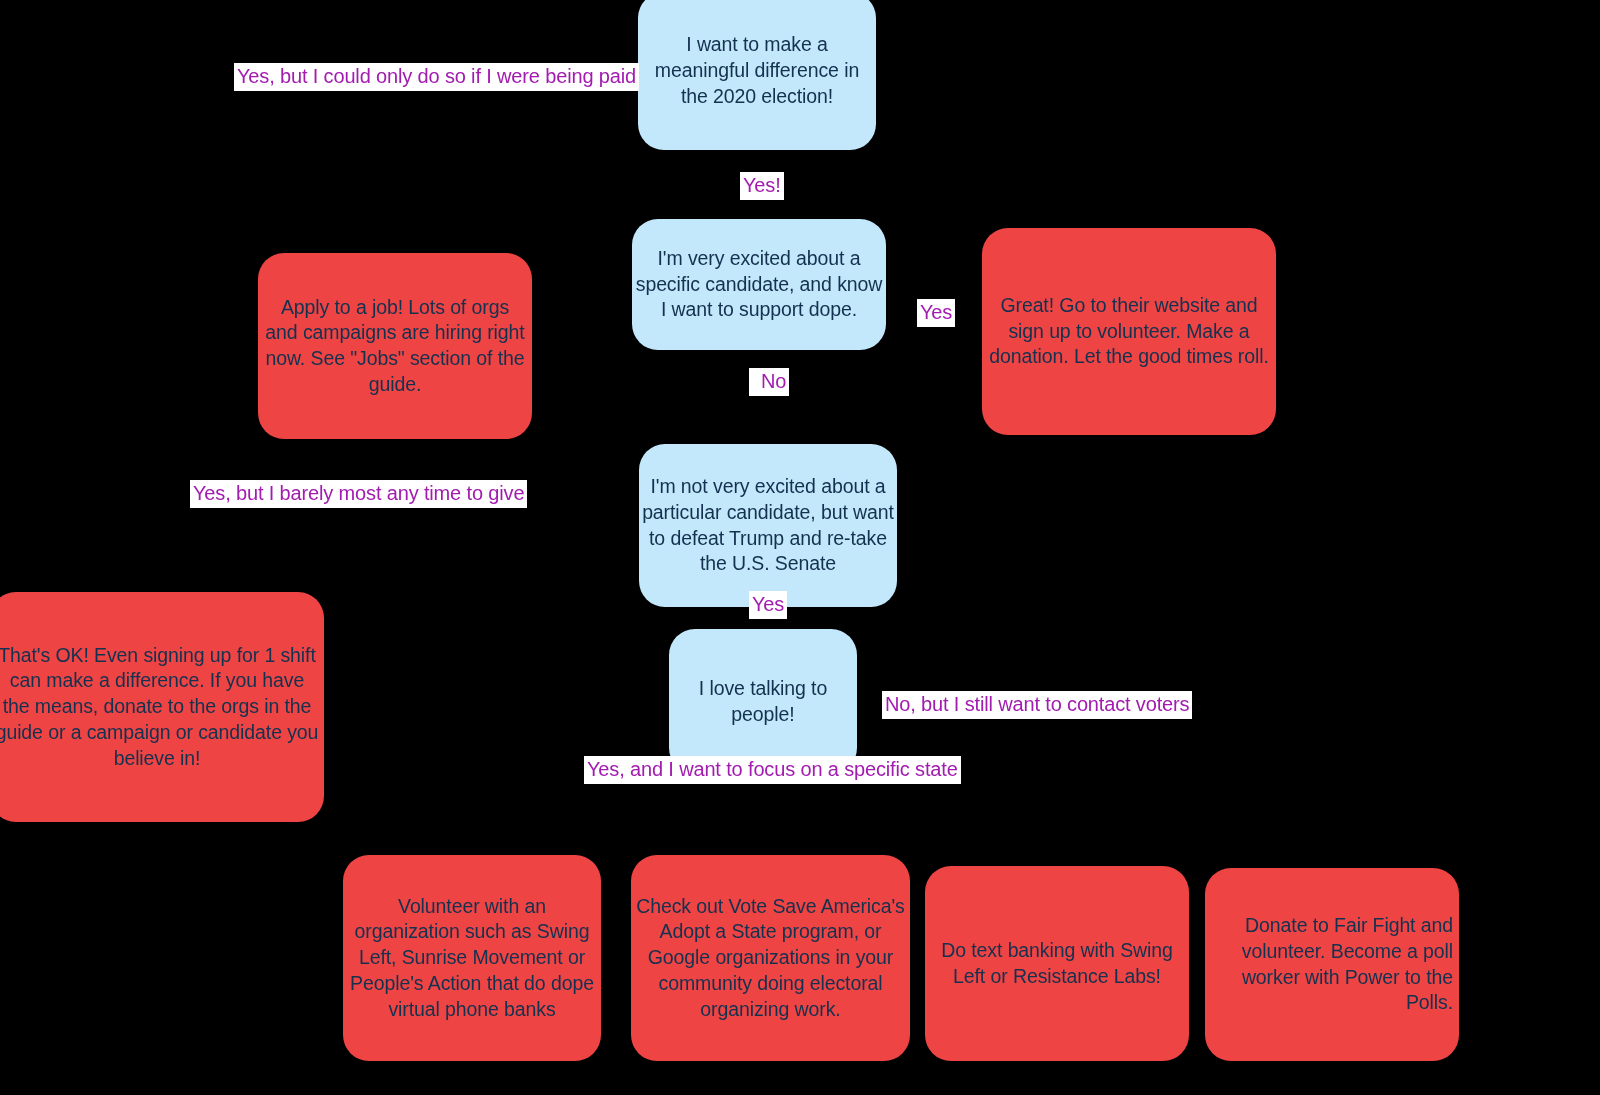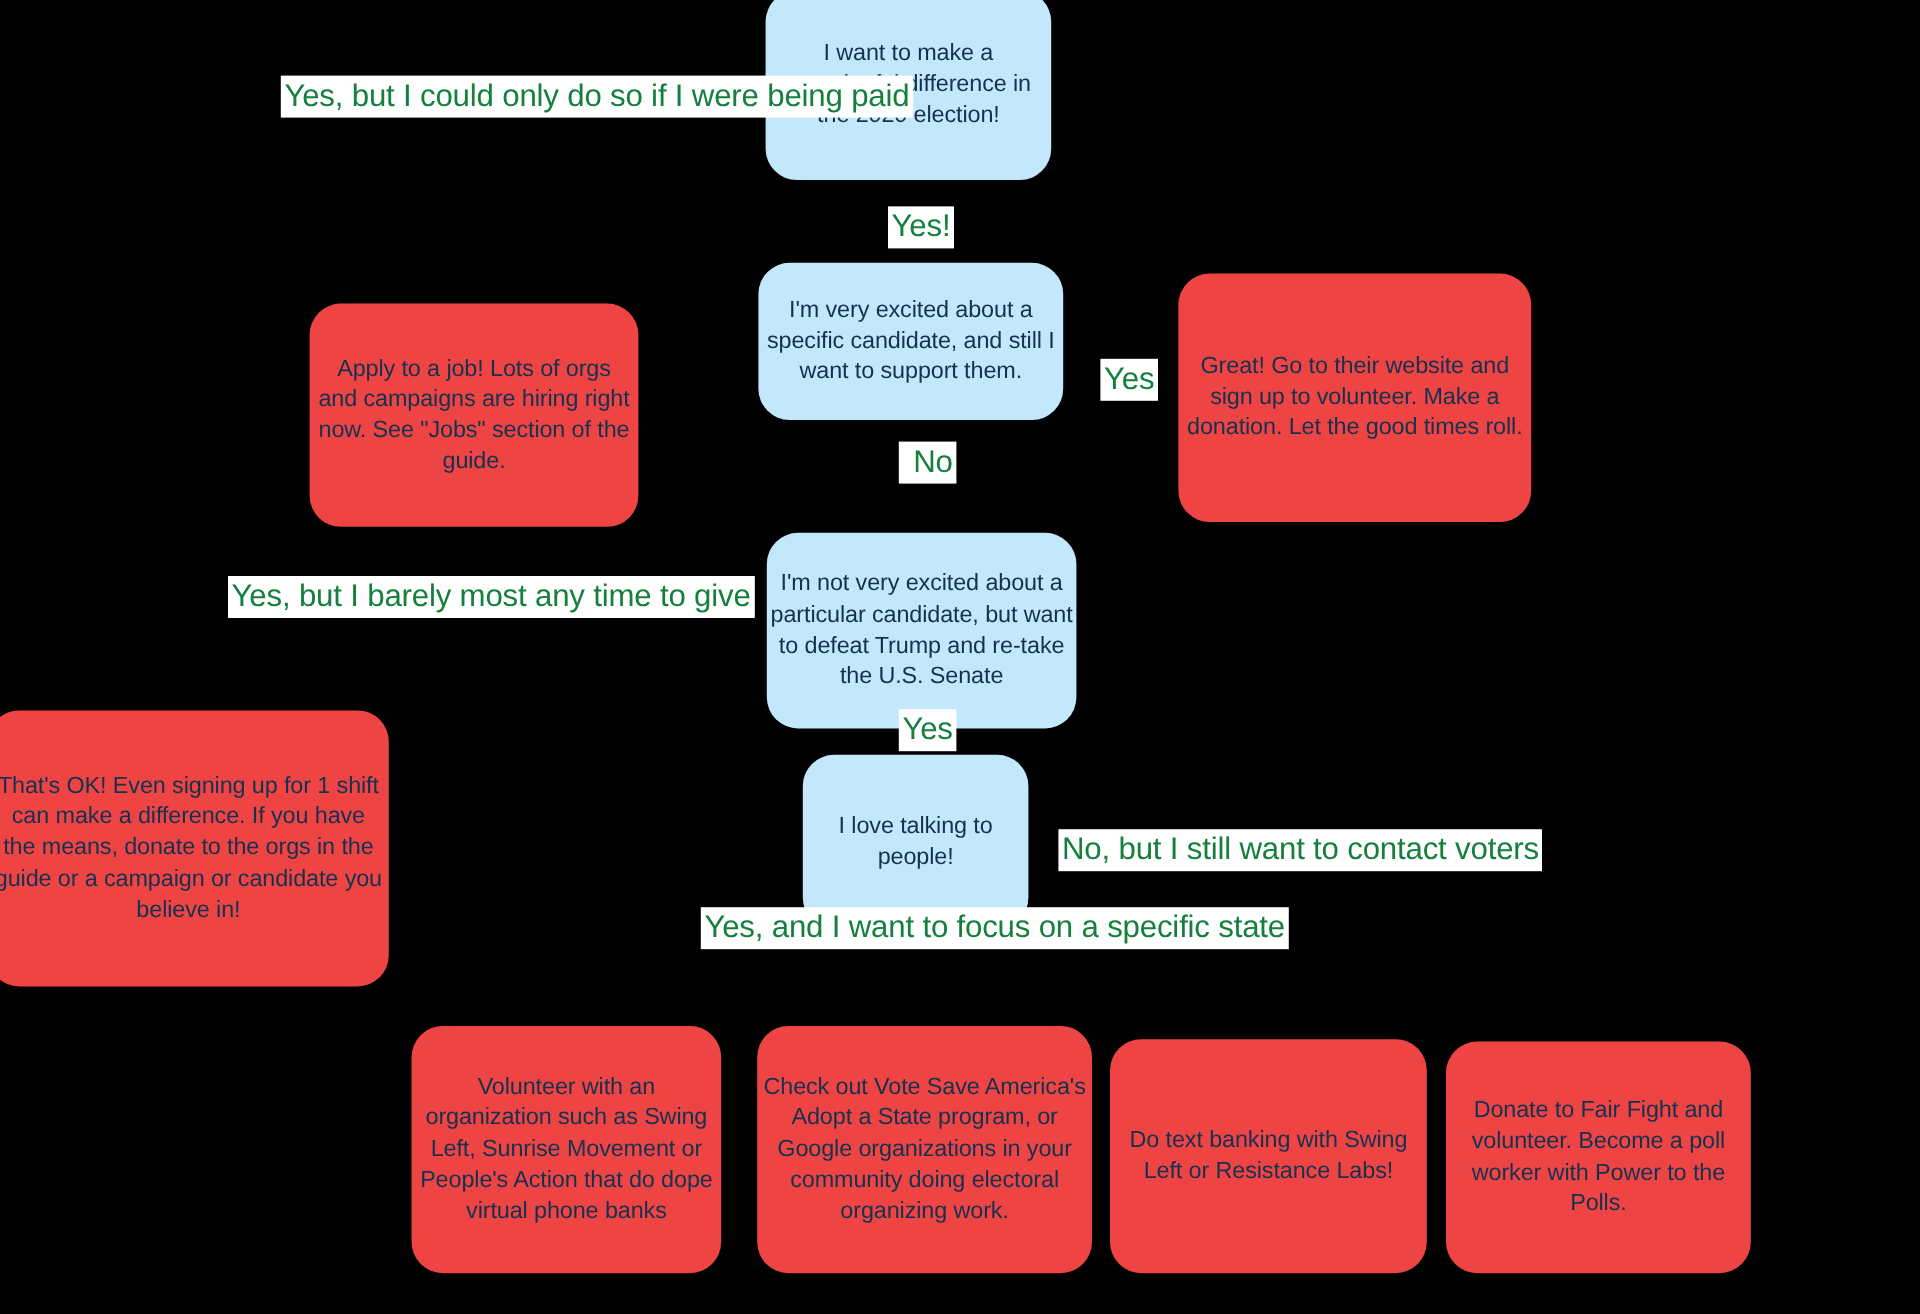--- a/index.html
+++ b/index.html
@@ -41,40 +41,40 @@
   
   .node.overflow .txt {
     white-space: nowrap;
     overflow: visible;
   }
 
   
   .edge-label {
     position: absolute;
     background: #ffffff;
-    color: #15803d;
-    font-size: 26px;
+    color: #a21caf;
+    font-size: 20px;
     line-height: 1.15;
     padding: 2px 3px 3px 3px;
     white-space: nowrap;
     box-sizing: border-box;
     letter-spacing: -0.15px;
   }
 </style>
 </head>
 <body>
 
 <div id="canvas">
 
   <div class="node blue" style="left:638px; top:-8px; width:238px; height:158px;">
     <span class="txt">I want to make a meaningful difference in the 2020 election!</span>
   </div>
 
   <div class="node blue overflow" style="left:632px; top:219px; width:254px; height:131px;">
-    <span class="txt" style="white-space:normal; width:264px;">I'm very excited about a specific candidate, and still I want to support them.</span>
+    <span class="txt" style="white-space:normal; width:264px;">I'm very excited about a specific candidate, and know I want to support dope.</span>
   </div>
 
   <div class="node pink" style="left:258px; top:253px; width:274px; height:186px;">
     <span class="txt" style="width:262px;">Apply to a job! Lots of orgs and campaigns are hiring right now. See "Jobs" section of the guide.</span>
   </div>
 
   <div class="node pink" style="left:982px; top:228px; width:294px; height:207px;">
     <span class="txt" style="width:298px;">Great! Go to their website and sign up to volunteer. Make a donation. Let the good times roll.</span>
   </div>
 
@@ -96,21 +96,21 @@
 
   <div class="node pink" style="left:631px; top:855px; width:279px; height:206px;">
     <span class="txt" style="width:278px;">Check out Vote Save America's Adopt a State program, or Google organizations in your community doing electoral organizing work.</span>
   </div>
 
   <div class="node pink" style="left:925px; top:866px; width:264px; height:195px;">
     <span class="txt" style="width:266px;">Do text banking with Swing Left or Resistance Labs!</span>
   </div>
 
   <div class="node pink" style="left:1205px; top:868px; width:254px; height:193px;">
-    <span class="txt" style="width:242px;">Donate to Fair Fight and volunteer. Become a poll worker with Power to the Polls.</span>
+    <span class="txt" style="width:242px;text-align:right;">Donate to Fair Fight and volunteer. Become a poll worker with Power to the Polls.</span>
   </div>
 
   <div class="edge-label" style="left:234px; top:63px;">
     <span>Yes, but I could only do so if I were being paid</span>
   </div>
 
   <div class="edge-label" style="left:740px; top:172px;">
     <span>Yes!</span>
   </div>
 

